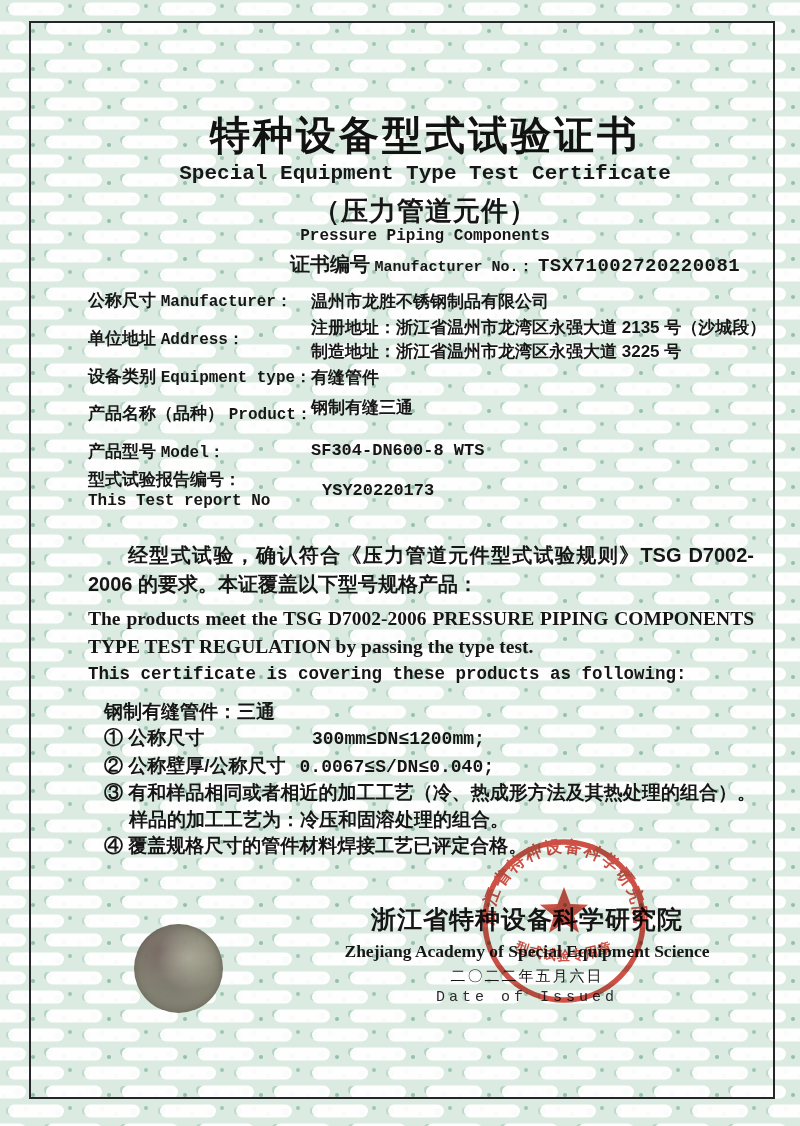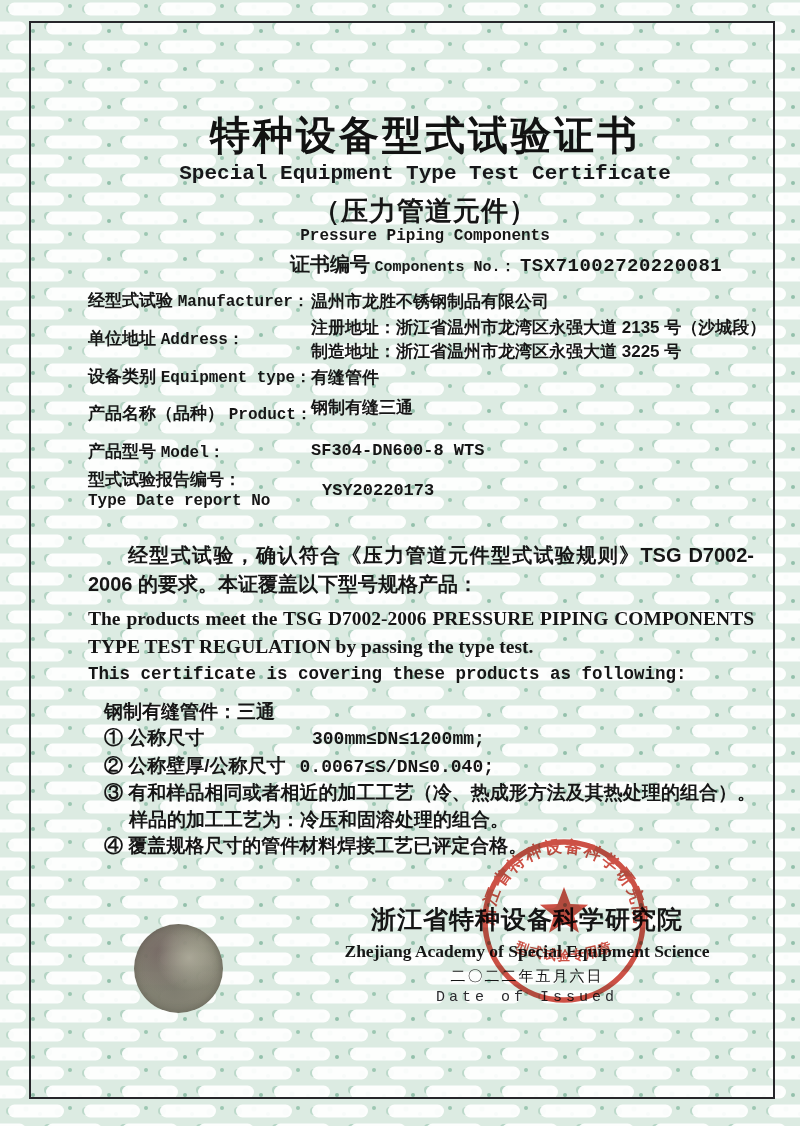--- a/index.html
+++ b/index.html
@@ -149,26 +149,26 @@
 
   <div class="content">
 
     <div class="title-cn">特种设备型式试验证书</div>
     <div class="title-en">Special Equipment Type Test Certificate</div>
     <div class="subtitle-cn">（压力管道元件）</div>
     <div class="subtitle-en">Pressure Piping Components</div>
 
     <div class="cert-line">
       <span class="cert-label-cn">证书编号</span>
-      <span class="cert-label-en">Components No.：</span>
+      <span class="cert-label-en">Manufacturer No.：</span>
       <span class="cert-value">TSX71002720220081</span>
     </div>
 
     <div class="field-label" style="top:289px">
-      <span>经型式试验</span>
+      <span>公称尺寸</span>
       <span class="en">Manufacturer：</span>
     </div>
     <div class="field-value" style="top:290px">温州市龙胜不锈钢制品有限公司</div>
 
     <div class="field-label" style="top:327px">
       <span>单位地址</span>
       <span class="en">Address：</span>
     </div>
     <div class="field-value" style="top:316px">注册地址：浙江省温州市龙湾区永强大道 2135 号（沙城段）</div>
     <div class="field-value" style="top:340px">制造地址：浙江省温州市龙湾区永强大道 3225 号</div>
@@ -185,21 +185,21 @@
     </div>
     <div class="field-value" style="top:396px">钢制有缝三通</div>
 
     <div class="field-label" style="top:440px">
       <span>产品型号</span>
       <span class="en">Model：</span>
     </div>
     <div class="field-value mono-value" style="top:441px">SF304-DN600-8 WTS</div>
 
     <div class="field-label" style="top:468px">型式试验报告编号：</div>
-    <div class="field-label en" style="top:492px; font-family:'Liberation Mono','DejaVu Sans Mono',monospace; font-weight:600; font-size:16px;">Type Date report No</div>
+    <div class="field-label en" style="top:492px; font-family:'Liberation Mono','DejaVu Sans Mono',monospace; font-weight:600; font-size:16px;">This Test report No</div>
     <div class="field-value mono-value" style="top:481px; left:322px">YSY20220173</div>
 
     <div class="declaration">
       <p class="decl-cn">经型式试验，确认符合《压力管道元件型式试验规则》TSG D7002-2006 的要求。本证覆盖以下型号规格产品：</p>
       <p class="decl-en-bold">The products meet the TSG D7002-2006 PRESSURE PIPING COMPONENTS TYPE TEST REGULATION by passing the type test.</p>
       <p class="decl-en-mono">This certificate is covering these products as following:</p>
     </div>
 
     <div class="products">
       <div class="heading">钢制有缝管件：三通</div>

